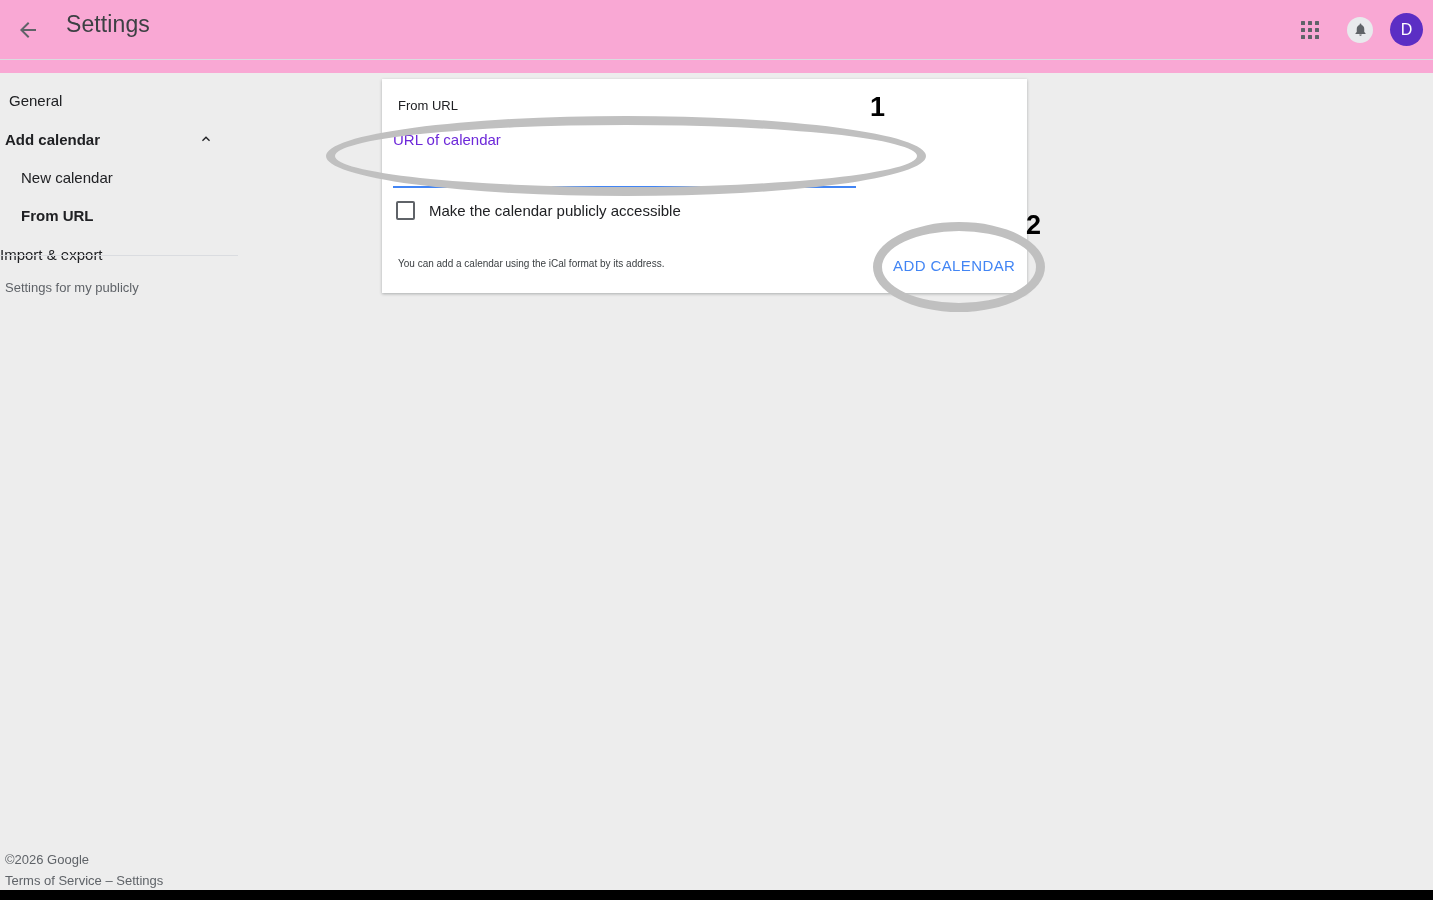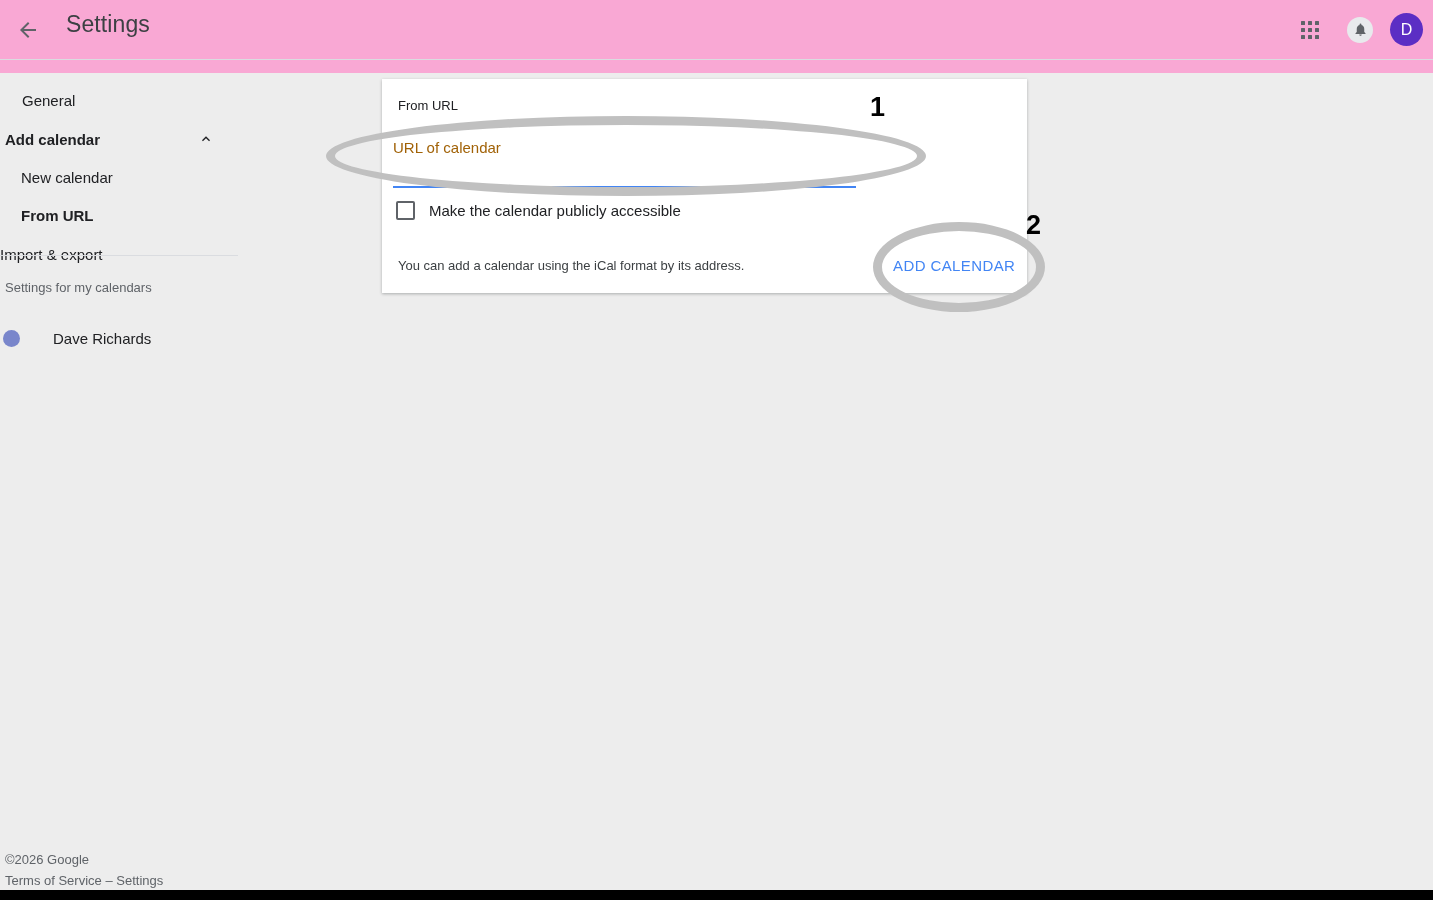--- a/index.html
+++ b/index.html
@@ -101,21 +101,21 @@
   }
   .nav-item {
     height: 36px;
     display: flex;
     align-items: center;
     font-size: 15px;
     color: #202124;
     cursor: pointer;
     padding-right: 24px;
   }
-  .nav-general  { padding-left: 22px;  margin-top: 22px; }
+  .nav-general  { padding-left: 9px;  margin-top: 22px; }
   .nav-add      { padding-left: 5px;  margin-top: 3px; font-weight: 700; justify-content: space-between; width: 238px; }
   .nav-sub      { padding-left: 21px; margin-top: 2px; text-align: center; }
   .nav-sub.active { font-weight: 700; }
   .nav-import   {  margin-top: 3px; align-items: center; }
   .chevron { display: flex; align-items: center; }
 
   .sidebar-divider {
     position: absolute;
     left: 0; top: 255px;
     width: 238px;
@@ -179,23 +179,23 @@
   }
   .card-title {
     position: absolute;
     left: 16px; top: 19px;
     font-size: 13px;
     font-weight: 400;
     color: #202124;
   }
   .field-label {
     position: absolute;
-    left: 11px; top: 60px;
-    font-size: 15px;
-    color: #a16207;
+    left: 11px; top: 52px;
+    font-size: 15px;
+    color: #6d28d9;
   }
   .field-value {
     position: absolute;
     left: 11px; top: 80px;
     font-size: 17px;
     color: #202124;
     white-space: nowrap;
     overflow: hidden;
     width: 505px;
     letter-spacing: -0.1px;
@@ -221,21 +221,21 @@
     background: #ffffff;
   }
   .checkbox-label {
     margin-left: 14px;
     font-size: 15px;
     color: #202124;
   }
   .card-help {
     position: absolute;
     left: 16px; top: 179px;
-    font-size: 13px;
+    font-size: 10px;
     color: #3c4043;
   }
   .add-calendar-btn {
     position: absolute;
     left: 503px; top: 172px;
     font-size: 15px;
     font-weight: 500;
     color: #4285f4;
     letter-spacing: 0.4px;
     cursor: pointer;
@@ -331,27 +331,23 @@
     <span>From URL</span>
   </div>
 
   <div class="nav-item nav-import">
     <span>Import &amp; export</span>
   </div>
 </div>
 
 <div class="sidebar-divider"></div>
 
-<div class="sidebar-subhead">Settings for my calendars</div>
+<div class="sidebar-subhead">Settings for my publicly</div>
 
 <div class="cal-list">
-  <div class="cal-item">
-    <span class="cal-dot" style="background:#7986cb"></span>
-    <span class="cal-label">Dave Richards</span>
-  </div>
 </div>
 
 <div class="card">
   <div class="card-title">From URL</div>
 
   <div class="field-label">URL of calendar</div>
   <div class="field-underline"></div>
 
   <div class="checkbox-row">
     <span class="checkbox"></span>

